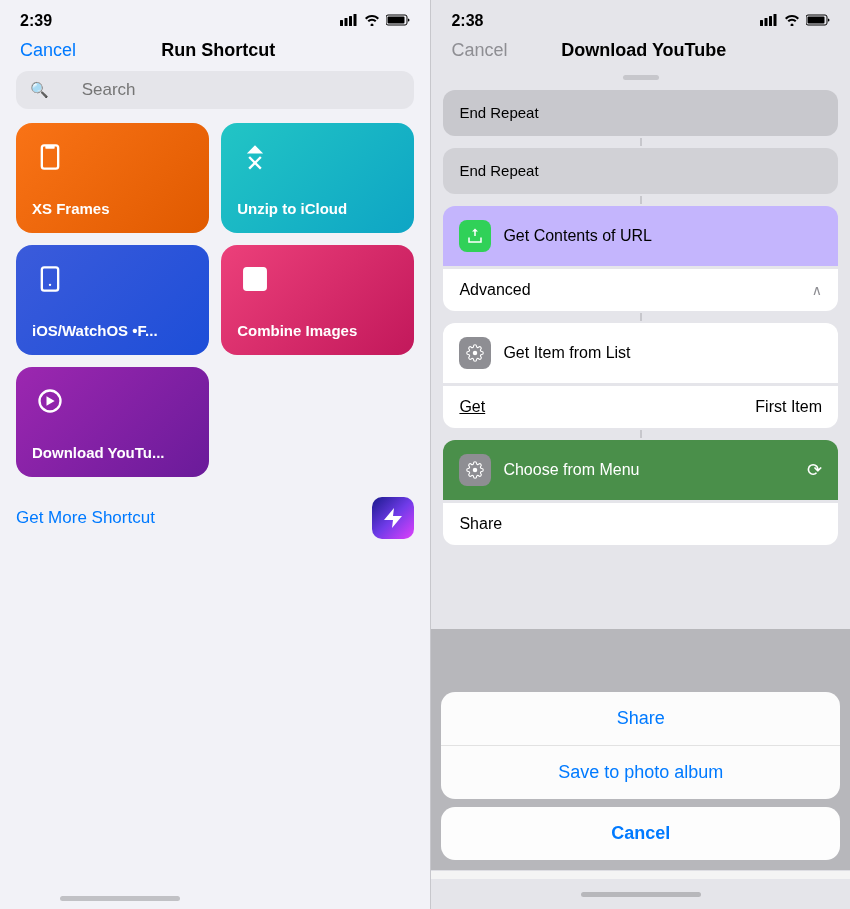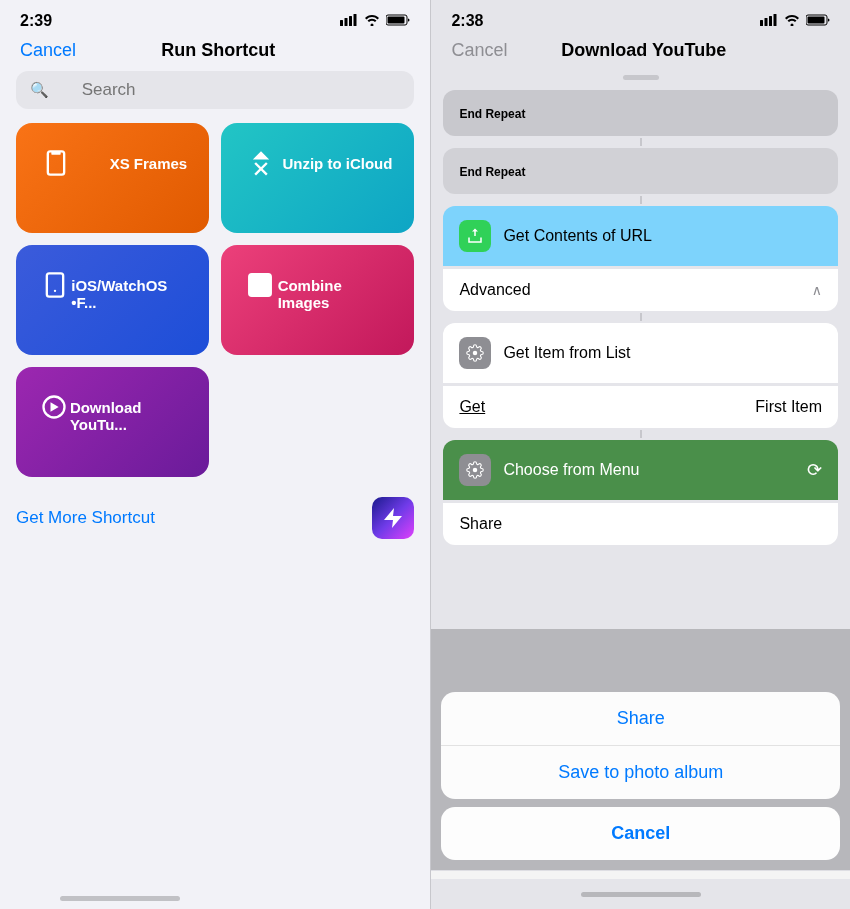--- a/index.html
+++ b/index.html
@@ -74,23 +74,24 @@
 
     .shortcuts-grid {
       display: grid;
       grid-template-columns: 1fr 1fr;
       gap: 12px;
       padding: 0 16px;
     }
 
     .shortcut-tile {
       border-radius: 16px;
-      padding: 22px;
+      padding: 16px;
       min-height: 110px;
       display: flex;
+      flex-direction: column;
       justify-content: space-between;
       cursor: pointer;
     }
     .shortcut-icon {
       width: 36px;
       height: 36px;
       display: flex;
       align-items: center;
       justify-content: center;
     }
@@ -203,22 +204,22 @@
       position: relative;
     }
 
     .wf-item-row {
       display: flex;
       align-items: center;
       gap: 12px;
     }
 
     .wf-end-repeat {
-      font-size: 12px;
-      font-weight: 700;
+      font-size: 15px;
+      font-weight: 400;
       color: #000;
     }
 
     .wf-icon-green {
       width: 32px;
       height: 32px;
       border-radius: 8px;
       background: #30d158;
       display: flex;
       align-items: center;
@@ -520,21 +521,21 @@
     </div>
 
     <div class="connector-line"></div>
 
     <div class="wf-item wf-full" style="background:#d1d1d6; border-radius:12px;">
       <span class="wf-end-repeat">End Repeat</span>
     </div>
 
     <div class="connector-line"></div>
 
-    <div class="wf-item" style="border-radius:12px 12px 0 0; background:#7dd3fc;">
+    <div class="wf-item" style="border-radius:12px 12px 0 0; background:#c4b5fd;">
       <div class="wf-item-row">
         <div class="wf-icon-green wf-icon">
           <svg viewBox="0 0 24 24" fill="white">
               <path d="M12 2l4 4h-3v6H11V6H8l4-4z"></path>
               <path d="M19 14v5H5v-5H3v7h18v-7h-2z"></path>
             </svg>
         </div>
         <span class="wf-item-label">Get Contents of URL</span>
       </div>
     </div>

